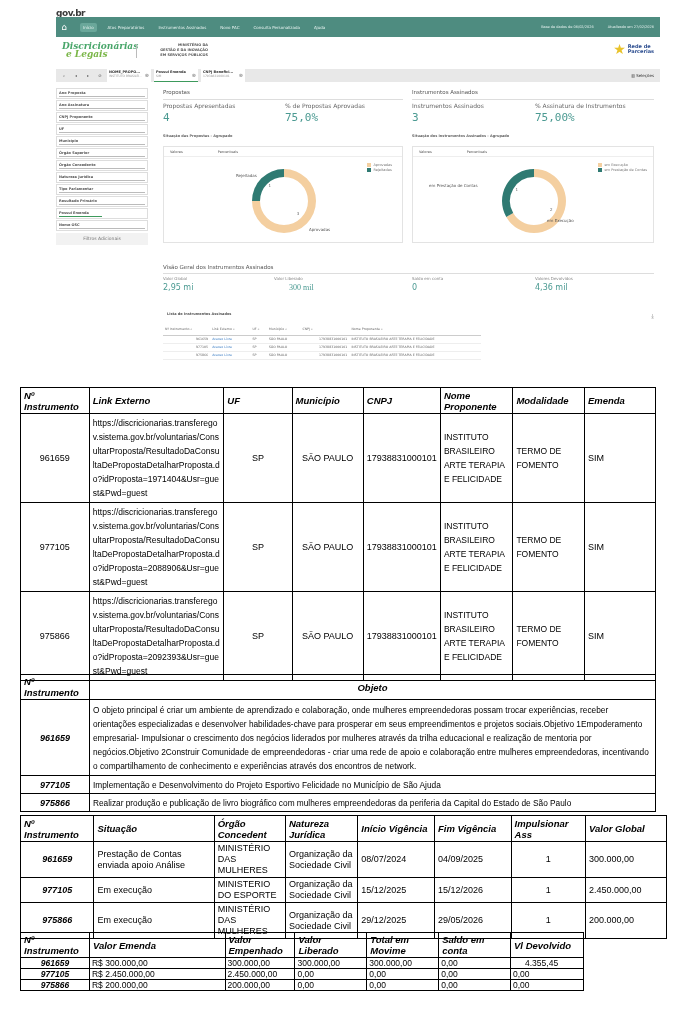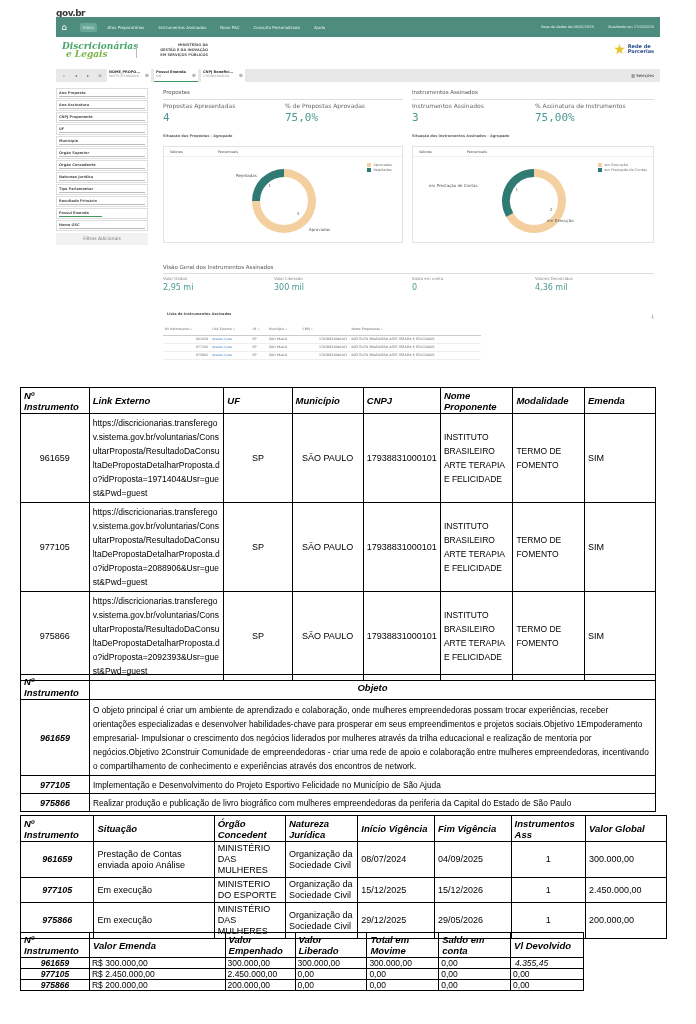--- a/index.html
+++ b/index.html
@@ -205,21 +205,21 @@
     </div>
     <div class="donut-label" style="left:16px;top:36px;">em Prestação de Contas</div>
     <div class="donut-label" style="left:134px;top:71px;">em Execução</div>
   </div>
 
   <div class="panel-title" style="left:107px;top:264px;">Visão Geral dos Instrumentos Assinados</div>
   <div class="panel-line" style="left:107px;top:273px;width:491px;"></div>
   <div class="overview-label" style="left:107px;top:276px;">Valor Global</div>
   <div class="overview-value" style="left:107px;top:283px;">2,95 mi</div>
   <div class="overview-label" style="left:218px;top:276px;">Valor Liberado</div>
-  <div class="overview-value" style="left:218px;top:283px;">300 mil</div>
+  <div class="overview-value" style="left:233px;top:283px;font-family:Liberation Serif, serif;">300 mil</div>
   <div class="overview-label" style="left:356px;top:276px;">Saldo em conta</div>
   <div class="overview-value" style="left:356px;top:283px;">0</div>
   <div class="overview-label" style="left:479px;top:276px;">Valores Devolvidos</div>
   <div class="overview-value" style="left:479px;top:283px;">4,36 mil</div>
 
   <div class="mini-title" style="left:111px;top:312px;">Lista de Instrumentos Assinados</div>
   <span style="position:absolute;right:6px;top:312px;font-size:6px;color:#777;">⤓</span>
   <table class="mini-table">
     <thead>
         <tr>
@@ -356,21 +356,21 @@
       <col style="width:76px">
   </colgroup>
   <thead>
       <tr style="height:26px">
     <th>Nº Instrumento</th>
     <th>Situação</th>
     <th>Órgão Concedent</th>
     <th>Natureza Jurídica</th>
     <th>Início Vigência</th>
     <th>Fim Vigência</th>
-    <th>Instrumentos Ass</th>
+    <th>Impulsionar Ass</th>
     <th>Valor Global</th>
   </tr>
     </thead>
   <tbody id="t3body">
       <tr style="height:25px">
         <td class="bi" style="line-height: 11px;">961659</td>
         <td style="line-height: 11px;">Prestação de Contas enviada apoio Análise</td>
         <td style="line-height: 11px;">MINISTÉRIO DAS MULHERES</td>
         <td style="line-height: 11px;">Organização da Sociedade Civil</td>
         <td class="r" style="line-height: 11px;">08/07/2024</td>
@@ -423,21 +423,21 @@
   </tr>
     </thead>
   <tbody id="t4body">
       <tr style="height:11px">
         <td class="bi" style="padding: 0px 2px;">961659</td>
         <td class="r" style="padding: 0px 2px;">R$ 300.000,00</td>
         <td class="r" style="padding: 0px 2px;">300.000,00</td>
         <td class="r" style="padding: 0px 2px;">300.000,00</td>
         <td class="r" style="padding: 0px 2px;">300.000,00</td>
         <td class="r" style="padding: 0px 2px;">0,00</td>
-        <td class="r" style="padding: 0px 4px; font-style: italic;">4.355,45</td>
+        <td class="r" style="padding: 0px 14px;">4.355,45</td>
       </tr>
       <tr style="height:11px">
         <td class="bi" style="padding: 0px 2px;">977105</td>
         <td class="r" style="padding: 0px 2px;">R$ 2.450.000,00</td>
         <td class="r" style="padding: 0px 2px;">2.450.000,00</td>
         <td class="r" style="padding: 0px 2px;">0,00</td>
         <td class="r" style="padding: 0px 2px;">0,00</td>
         <td class="r" style="padding: 0px 2px;">0,00</td>
         <td class="r" style="padding: 0px 2px;">0,00</td>
       </tr>

